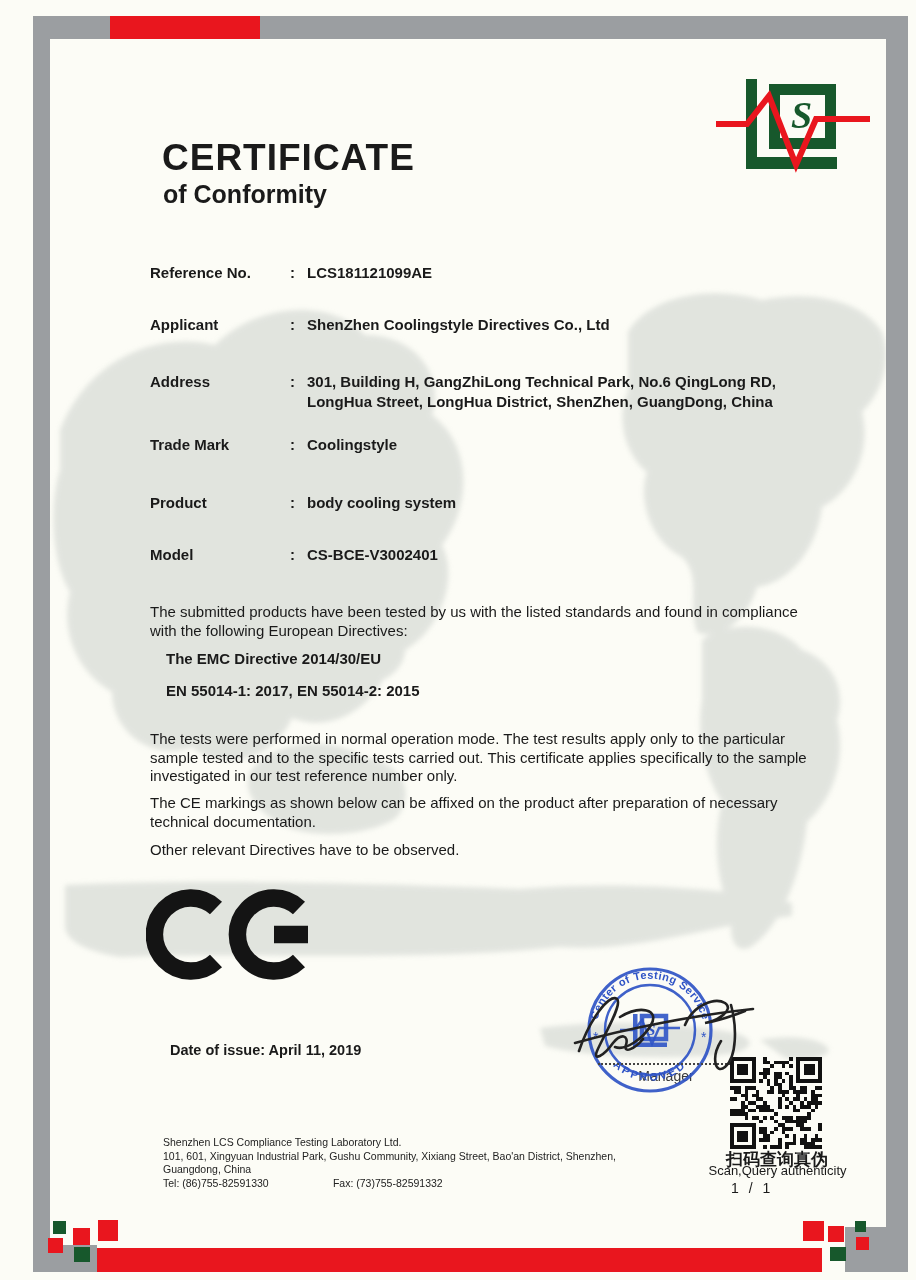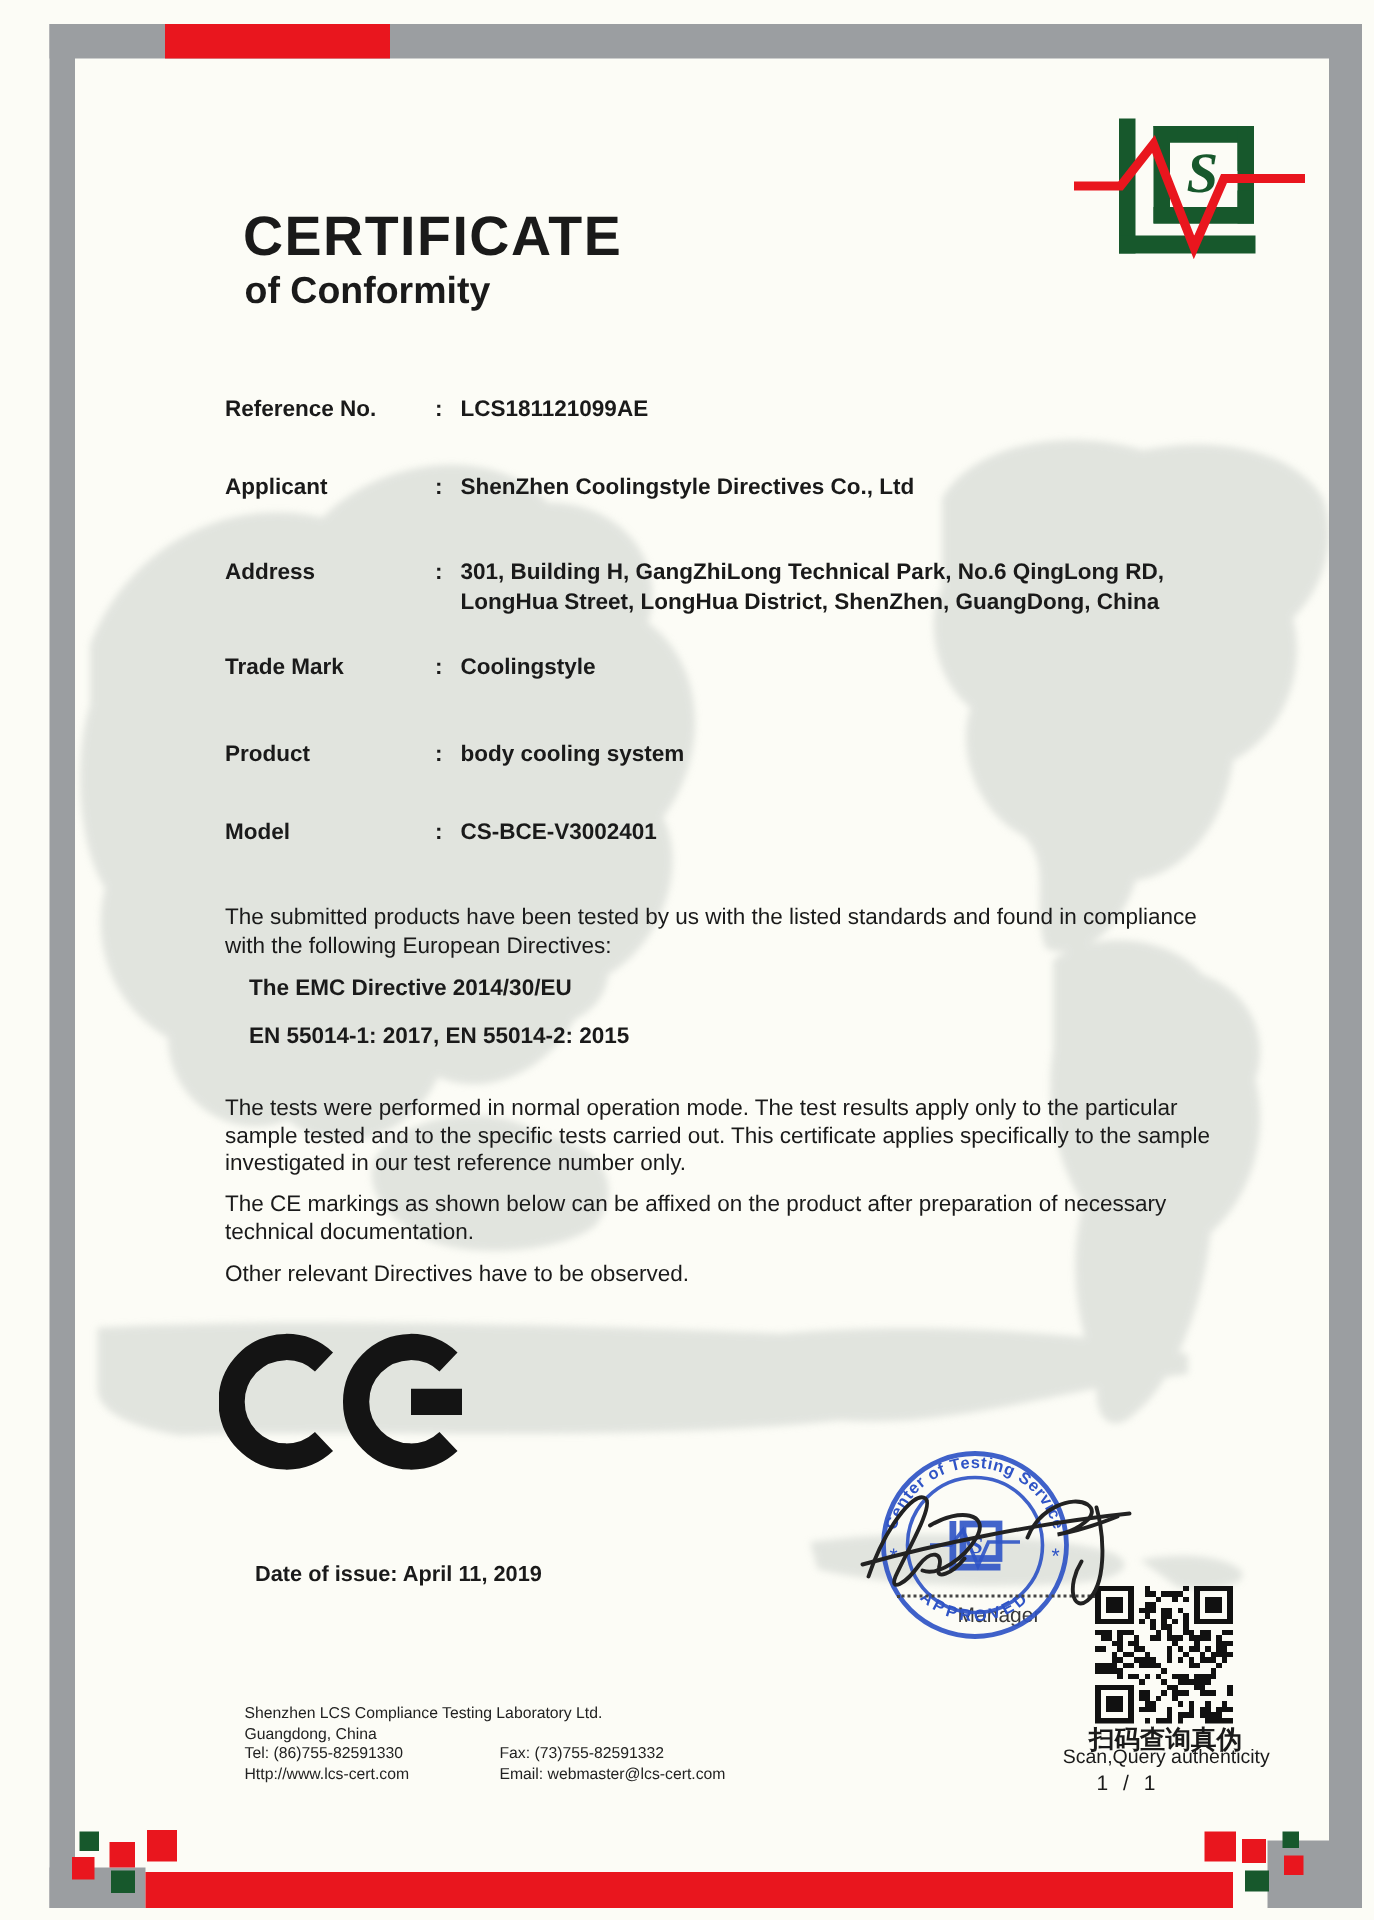--- a/index.html
+++ b/index.html
@@ -501,22 +501,19 @@
         <rect x="23" y="24" width="1" height="1"></rect>
         <rect x="24" y="24" width="1" height="1"></rect>
       </g>
     </svg></div>
 <div class="abs qr-cap">扫码查询真伪</div>
 <div class="abs qr-cap-en">Scan,Query authenticity</div>
 <div class="abs pagenum">1 / 1</div>
 
 <div class="abs footer">
   <div>Shenzhen LCS Compliance Testing Laboratory Ltd.</div>
+  <div>101, 601, Xingyuan Industrial Park, Gushu Community, Xixiang Street, Bao'an District, Shenzhen,</div>
   <div>Guangdong, China</div>
   <div>
     <span class="c1">Tel: (86)755-82591330</span>
     <span>Fax: (73)755-82591332</span>
   </div>
-  <div>
-    <span class="c1">Http://www.lcs-cert.com</span>
-    <span>Email: webmaster@lcs-cert.com</span>
-  </div>
 </div>
 
 </body></html>

